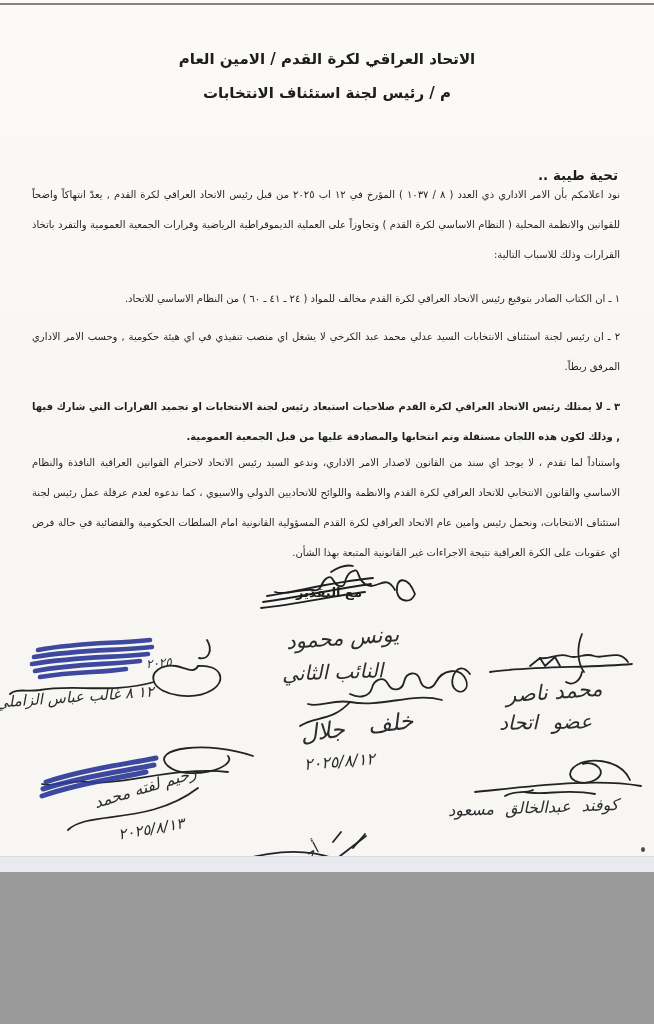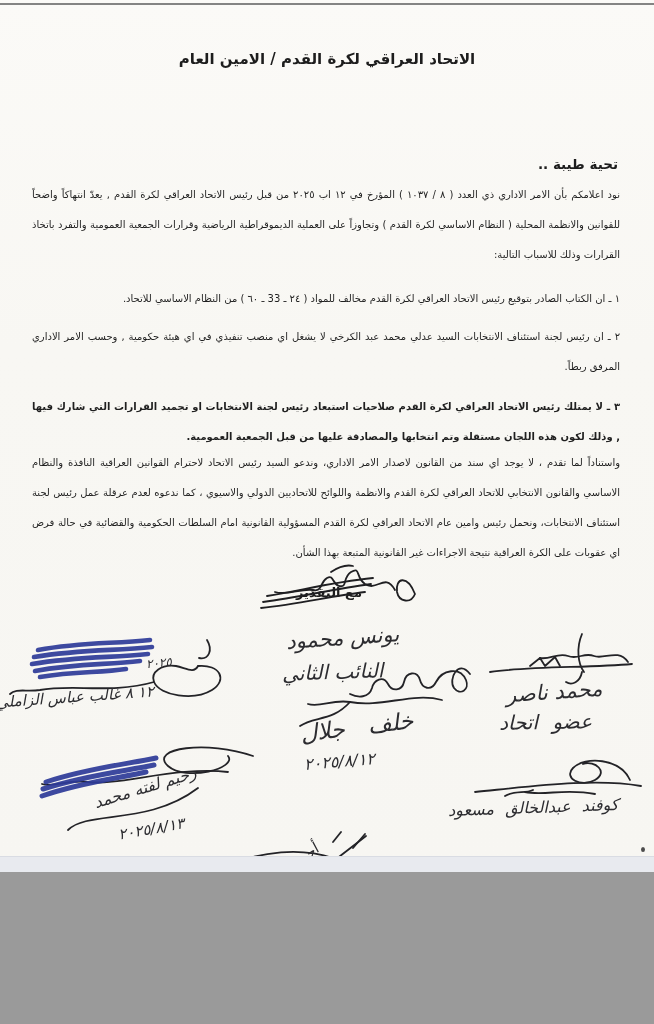--- a/index.html
+++ b/index.html
@@ -30,25 +30,26 @@
   }
 </style>
 </head>
 <body>
 
 <div class="page">
 
   <div class="scan-top"></div>
 
   <div class="hline" style="top:50px;">الاتحاد العراقي لكرة القدم / الامين العام</div>
+  <div class="hline" style="top:84px;">م / رئيس لجنة استئناف الانتخابات</div>
 
-  <div class="greeting" style="top:156px;">تحية طيبة ..</div>
+  <div class="greeting" style="top:167px;">تحية طيبة ..</div>
 
   <div class="para" style="top:180px;">نود اعلامكم بأن الامر الاداري ذي العدد ( ٨ / ١٠٣٧ ) المؤرخ في ١٢ اب ٢٠٢٥ من قبل رئيس الاتحاد العراقي لكرة القدم , يعدّ انتهاكاً واضحاً للقوانين والانظمة المحلية ( النظام الاساسي لكرة القدم ) وتجاوزاً على العملية الديموقراطية الرياضية وقرارات الجمعية العمومية والتفرد باتخاذ القرارات وذلك للاسباب التالية:</div>
-  <div class="para" style="top:284px;">١ ـ ان الكتاب الصادر بتوقيع رئيس الاتحاد العراقي لكرة القدم مخالف للمواد ( ٢٤ ـ 33 ـ ٦٠ ) من النظام الاساسي للاتحاد.</div>
+  <div class="para" style="top:284px;">١ ـ ان الكتاب الصادر بتوقيع رئيس الاتحاد العراقي لكرة القدم مخالف للمواد ( ٢٤ ـ ٤١ ـ ٦٠ ) من النظام الاساسي للاتحاد.</div>
   <div class="para" style="top:322px;">٢ ـ ان رئيس لجنة استئناف الانتخابات السيد عدلي محمد عبد الكرخي لا يشغل اي منصب تنفيذي في اي هيئة حكومية , وحسب الامر الاداري المرفق ربطاً.</div>
   <div class="para" style="top:392px;font-weight:bold;">٣ ـ لا يمتلك رئيس الاتحاد العراقي لكرة القدم صلاحيات استبعاد رئيس لجنة الانتخابات او تجميد القرارات التي شارك فيها , وذلك لكون هذه اللجان مستقلة وتم انتخابها والمصادقة عليها من قبل الجمعية العمومية.</div>
   <div class="para" style="top:448px;">واستناداً لما تقدم ، لا يوجد اي سند من القانون لاصدار الامر الاداري، وندعو السيد رئيس الاتحاد لاحترام القوانين العراقية النافذة والنظام الاساسي والقانون الانتخابي للاتحاد العراقي لكرة القدم والانظمة واللوائح للاتحاديين الدولي والاسيوي ، كما ندعوه لعدم عرقلة عمل رئيس لجنة استئناف الانتخابات، ونحمل رئيس وامين عام الاتحاد العراقي لكرة القدم المسؤولية القانونية امام السلطات الحكومية والقضائية في حالة فرض اي عقوبات على الكرة العراقية نتيجة الاجراءات غير القانونية المتبعة بهذا الشأن.</div>
 
   <div class="valediction">مع التقدير</div>
 
   <div class="ink" style="left:232px;top:556px;">
     <svg width="192" height="66" viewBox="0 0 192 66" fill="none" stroke="#1f1f22" stroke-width="1.8" stroke-linecap="round" stroke-linejoin="round">
       <path d="M183,38 c-8,-20 -20,-16 -18,-2 c2,10 14,12 18,2"></path>
       <path d="M163,34 c-10,-18 -18,2 -30,-6 c-10,-7 -4,-18 -14,-12 c-9,6 -3,16 -12,14 c-7,-2 -5,-12 -12,-8 c-8,5 -4,14 -14,12 c-12,-2 -26,6 -38,2"></path>

